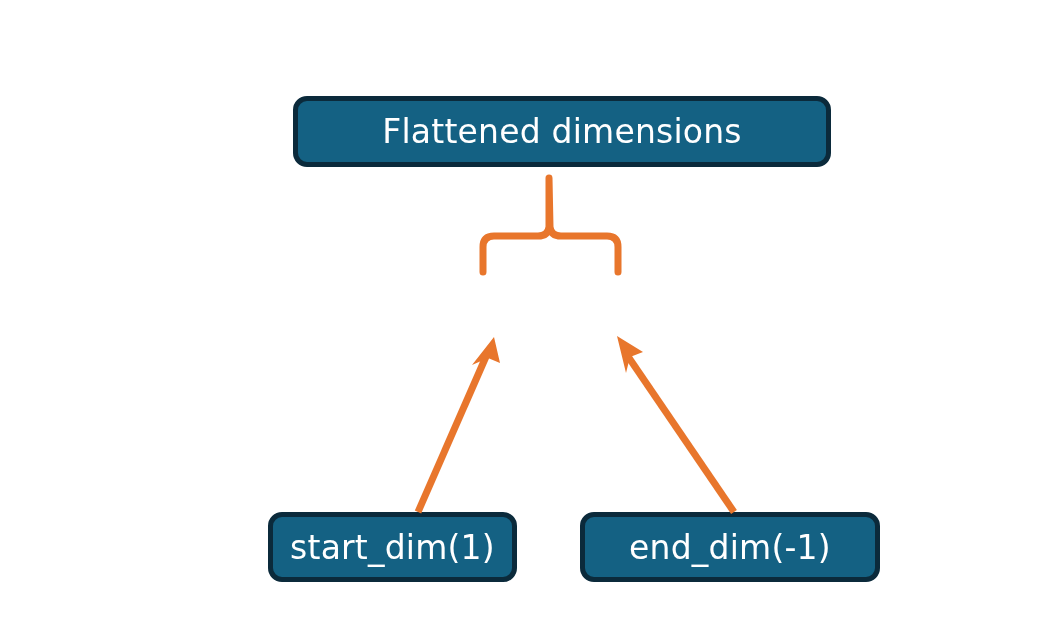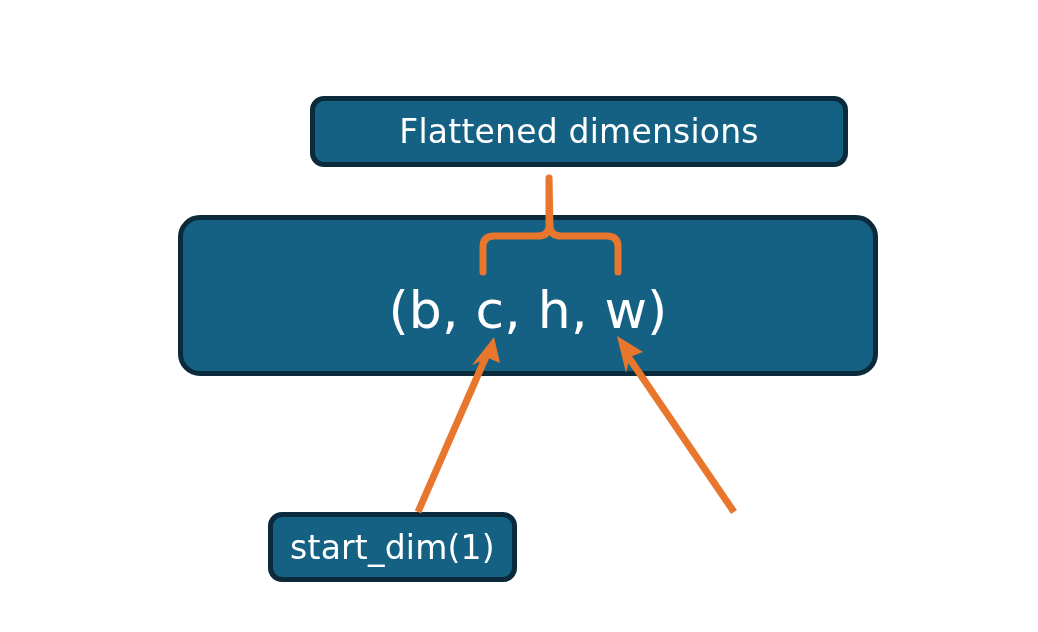--- a/index.html
+++ b/index.html
@@ -36,21 +36,20 @@
     letter-spacing: 0.2px;
     white-space: nowrap;
     z-index: 2;
   }
   #node-flattened {
     left: 293px;
     top: 96px;
     width: 538px;
     height: 71px;
     font-size: 33px;
-    margin-left: 17px;
   }
   #node-shape {
     left: 178px;
     top: 215px;
     width: 700px;
     height: 161px;
     border-radius: 22px;
     font-size: 52px;
     align-items: center;
     justify-content: center;
@@ -101,28 +100,28 @@
 </style>
 </head>
 <body>
 
 <div id="canvas">
 
   <div class="node" id="node-flattened">
     <span>Flattened dimensions</span>
   </div>
 
-  <div class="node" id="node-shape">
-    <span class="shape-text">(b, c, h, w)</span>
-  </div>
 
   <div class="node" id="node-startdim">
     <span>start_dim(1)</span>
   </div>
 
+  <div class="node" id="node-enddim">
+    <span>end_dim(-1)</span>
+  </div>
 
   <svg id="connectors" viewBox="0 0 1038 632">
 
     <path class="brace-path" d="M 483 272
              L 483 247
              Q 483 236 494 236
              L 538 236
              Q 548 236 549 227
              L 549 178
              L 550 227

